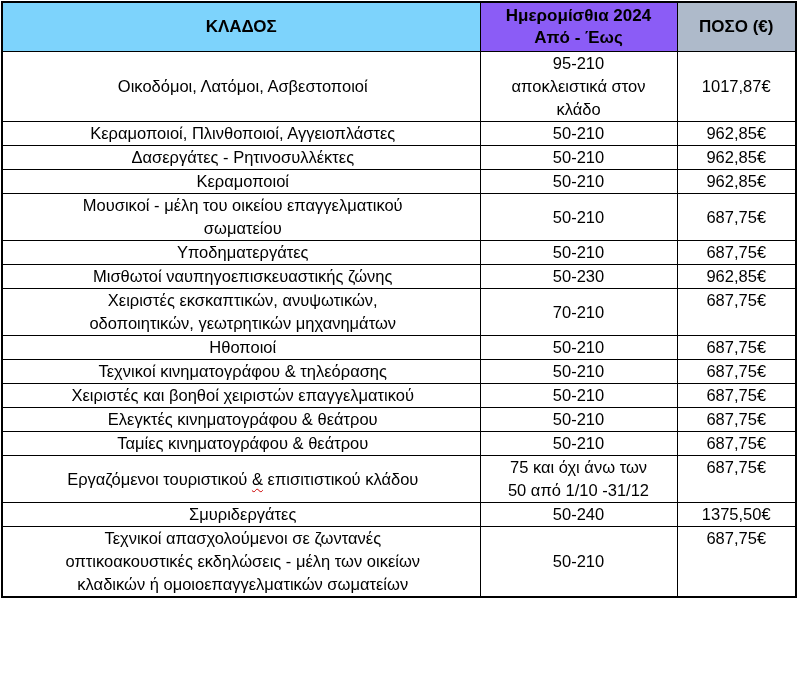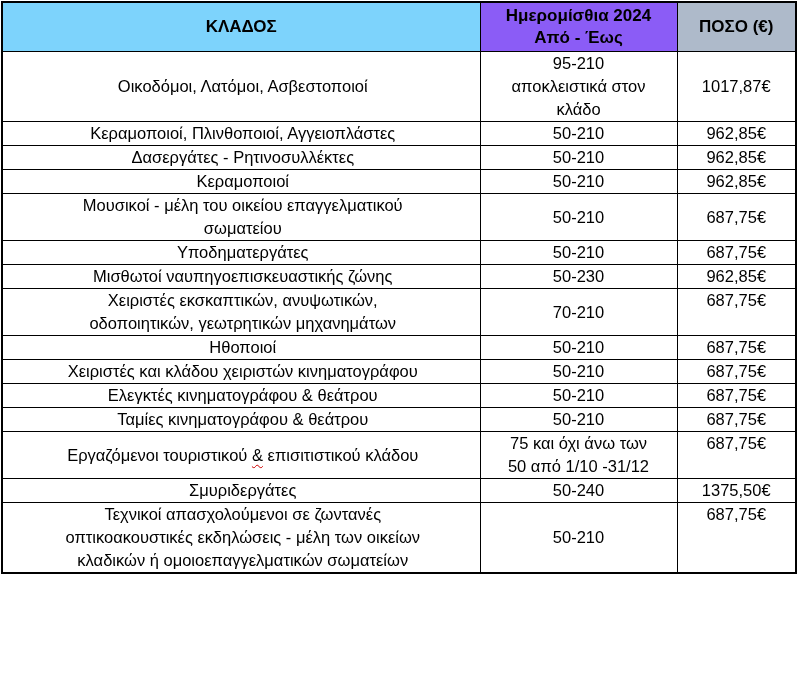--- a/index.html
+++ b/index.html
@@ -124,21 +124,26 @@
 οδοποιητικών, γεωτρητικών μηχανημάτων</td>
           <td class="c2">70-210</td>
           <td class="c3 valign-top">687,75€</td>
         </tr>
         <tr>
           <td class="c1">Ηθοποιοί</td>
           <td class="c2">50-210</td>
           <td class="c3">687,75€</td>
         </tr>
         <tr>
-          <td class="c1">Χειριστές και κλάδου χειριστών κινηματογράφου</td>
+          <td class="c1">Τεχνικοί κινηματογράφου &amp; τηλεόρασης</td>
+          <td class="c2">50-210</td>
+          <td class="c3">687,75€</td>
+        </tr>
+        <tr>
+          <td class="c1">Χειριστές και βοηθοί χειριστών επαγγελματικού</td>
           <td class="c2">50-210</td>
           <td class="c3">687,75€</td>
         </tr>
         <tr>
           <td class="c1">Ελεγκτές κινηματογράφου &amp; θεάτρου</td>
           <td class="c2">50-210</td>
           <td class="c3">687,75€</td>
         </tr>
         <tr>
           <td class="c1">Ταμίες κινηματογράφου &amp; θεάτρου</td>

